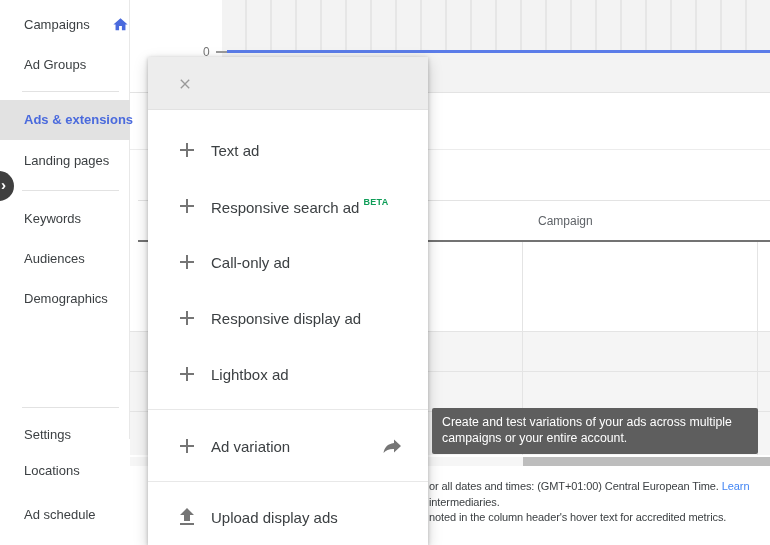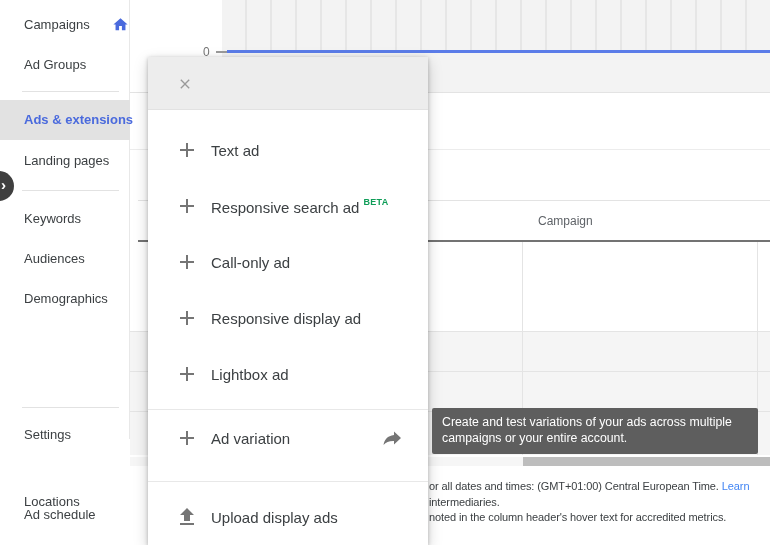--- a/index.html
+++ b/index.html
@@ -107,21 +107,21 @@
     <div class="nav-divider" style="top:91px;"></div>
     <div class="sel-bar"></div>
     <div class="nav-item selected" style="top:100px;">Ads &amp; extensions</div>
     <div class="nav-item" style="top:141px;">Landing pages</div>
     <div class="nav-divider" style="top:190px;"></div>
     <div class="nav-item" style="top:199px;">Keywords</div>
     <div class="nav-item" style="top:239px;">Audiences</div>
     <div class="nav-item" style="top:279px;">Demographics</div>
     <div class="nav-divider" style="top:407px;"></div>
     <div class="nav-item" style="top:415px;">Settings</div>
-    <div class="nav-item" style="top:482px;">Locations</div>
+    <div class="nav-item" style="top:451px;">Locations</div>
     <div class="nav-item" style="top:495px;">Ad schedule</div>
   </div>
   <div class="collapse-btn"><span>›</span></div>
 
   <div class="menu">
     <div class="menu-header">
       <svg class="menu-close" viewBox="0 0 24 24">
         <path fill="#9a9a9a" d="M19 6.41 17.59 5 12 10.59 6.41 5 5 6.41 10.59 12 5 17.59 6.41 19 12 13.41 17.59 19 19 17.59 13.41 12z"></path>
       </svg>
     </div>
@@ -156,21 +156,21 @@
 
     <div class="menu-item" style="top:289px;">
       <svg class="mi-icon" viewBox="0 0 24 24">
           <path fill="#757575" d="M19 13h-6v6h-2v-6H5v-2h6V5h2v6h6z"></path>
         </svg>
       <span class="mi-label">Lightbox ad</span>
     </div>
 
     <div class="menu-divider" style="top:352px;"></div>
 
-    <div class="menu-item" style="top:353px;">
+    <div class="menu-item" style="top:361px;">
       <svg class="mi-icon" viewBox="0 0 24 24">
           <path fill="#757575" d="M19 13h-6v6h-2v-6H5v-2h6V5h2v6h6z"></path>
         </svg>
       <span class="mi-label">Ad variation</span>
       <svg class="mi-trail" viewBox="0 0 24 24">
           <path fill="#757575" d="M14 9V5.5L21 12l-7 6.5V15c-4.6-.2-8 1-10.5 4 .9-5.2 3.9-9.3 10.5-10z"></path>
         </svg>
     </div>
 
     <div class="menu-divider" style="top:424px;"></div>

